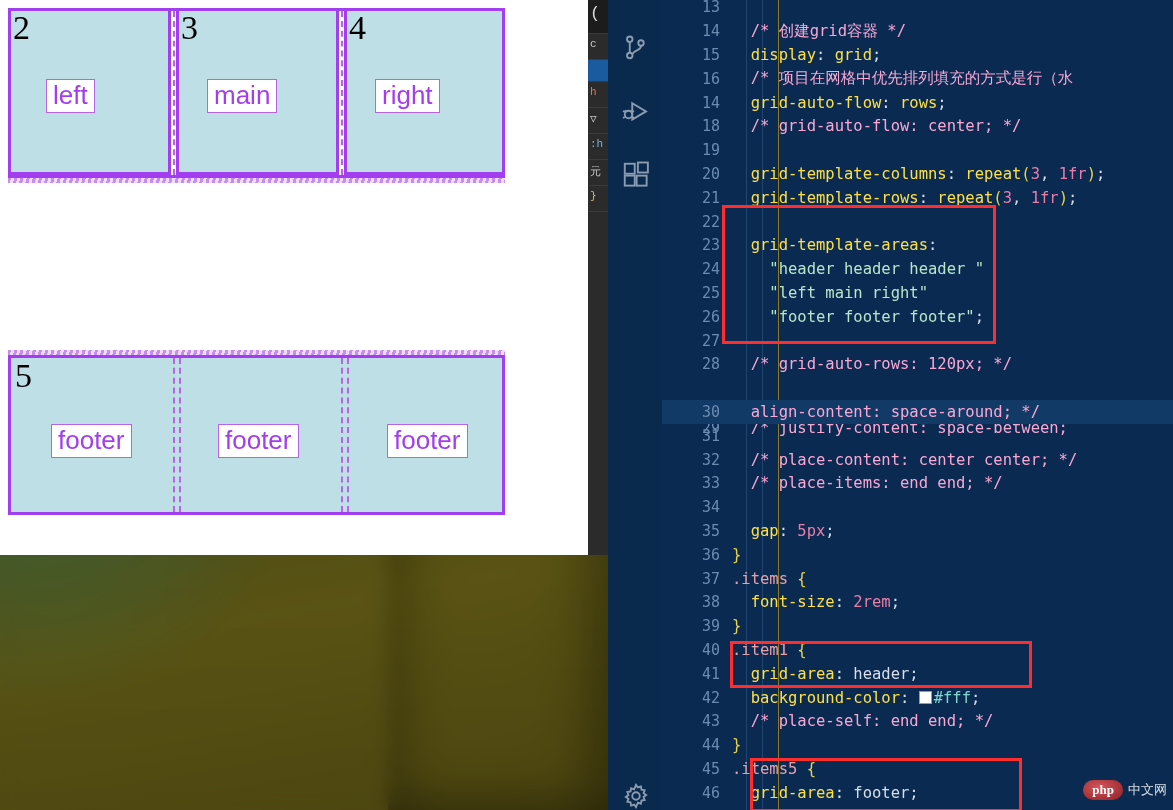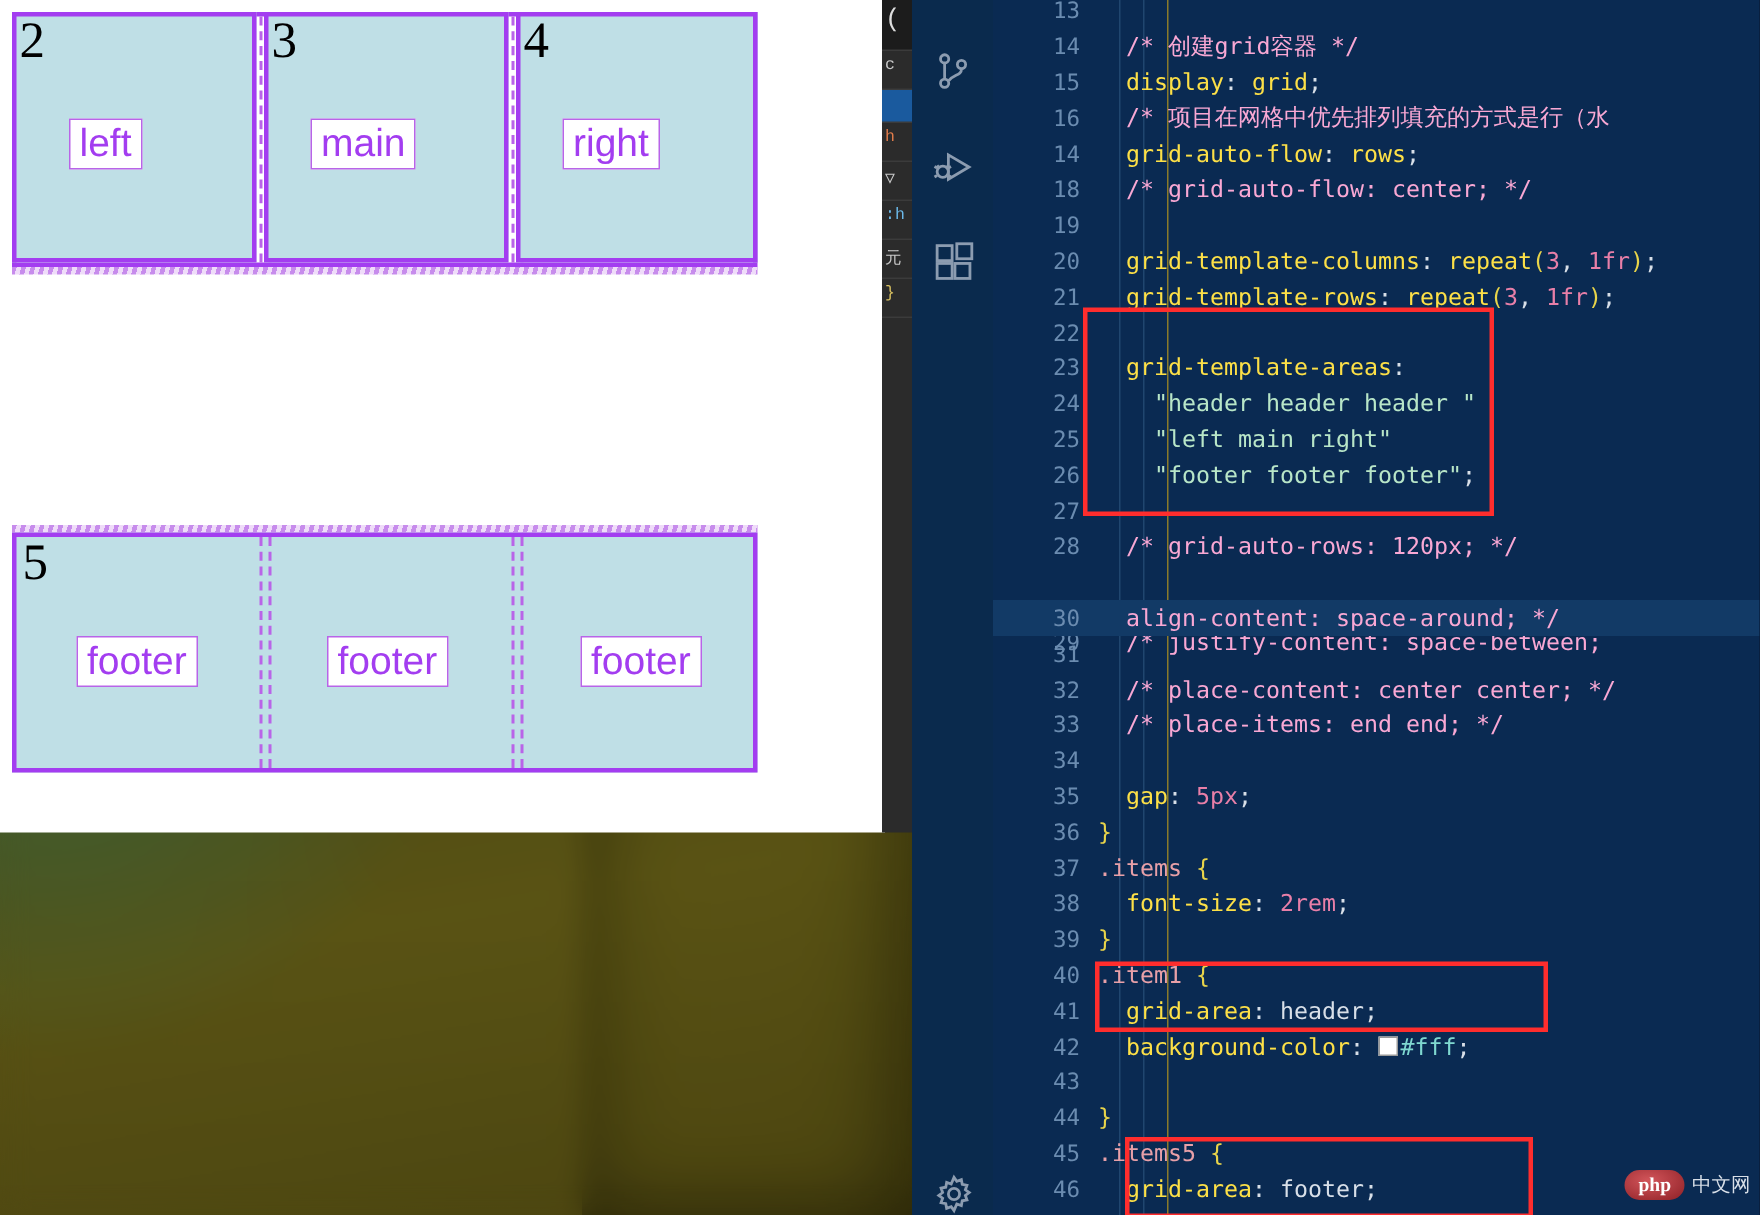--- a/index.html
+++ b/index.html
@@ -307,21 +307,21 @@
         <div class="codeline" style="top: 471.5px;"><span class="lnum">33</span><span class="ctext"><span class="val">  </span><span class="cmt">/* place-items: end end; */</span></span></div>
         <div class="codeline" style="top: 495.3px;"><span class="lnum">34</span><span class="ctext"></span></div>
         <div class="codeline" style="top: 519.1px;"><span class="lnum">35</span><span class="ctext"><span class="val">  </span><span class="kw">gap</span><span class="val">: </span><span class="num">5px</span><span class="val">;</span></span></div>
         <div class="codeline" style="top: 542.9px;"><span class="lnum">36</span><span class="ctext"><span class="brace">}</span></span></div>
         <div class="codeline" style="top: 566.7px;"><span class="lnum">37</span><span class="ctext"><span class="sel">.items</span><span class="val"> </span><span class="brace">{</span></span></div>
         <div class="codeline" style="top: 590.5px;"><span class="lnum">38</span><span class="ctext"><span class="val">  </span><span class="kw">font-size</span><span class="val">: </span><span class="num">2rem</span><span class="val">;</span></span></div>
         <div class="codeline" style="top: 614.3px;"><span class="lnum">39</span><span class="ctext"><span class="brace">}</span></span></div>
         <div class="codeline" style="top: 638.1px;"><span class="lnum">40</span><span class="ctext"><span class="sel">.item1</span><span class="val"> </span><span class="brace">{</span></span></div>
         <div class="codeline" style="top: 661.9px;"><span class="lnum">41</span><span class="ctext"><span class="val">  </span><span class="kw">grid-area</span><span class="val">: </span><span class="val">header</span><span class="val">;</span></span></div>
         <div class="codeline" style="top: 685.7px;"><span class="lnum">42</span><span class="ctext"><span class="val">  </span><span class="kw">background-color</span><span class="val">: </span><span class="swatch"></span><span class="hex">#fff</span><span class="val">;</span></span></div>
-        <div class="codeline" style="top: 709.5px;"><span class="lnum">43</span><span class="ctext"><span class="val">  </span></span></div>
+        <div class="codeline" style="top: 709.5px;"><span class="lnum">43</span><span class="ctext"><span class="val">  </span><span class="cmt">/* place-self: end end; */</span></span></div>
         <div class="codeline" style="top: 733.3px;"><span class="lnum">44</span><span class="ctext"><span class="brace">}</span></span></div>
         <div class="codeline" style="top: 757.1px;"><span class="lnum">45</span><span class="ctext"><span class="sel">.items5</span><span class="val"> </span><span class="brace">{</span></span></div>
         <div class="codeline" style="top: 780.9px;"><span class="lnum">46</span><span class="ctext"><span class="val">  </span><span class="kw">grid-area</span><span class="val">: </span><span class="val">footer</span><span class="val">;</span></span></div>
         <div class="codeline" style="top: 804.7px;"><span class="lnum">47</span><span class="ctext"><span class="brace">}</span></span></div>
       </div>
 
     <div class="redbox" style="left:60px;top:205px;width:268px;height:133px;"></div>
     <div class="redbox" style="left:68px;top:641px;width:296px;height:41px;"></div>
     <div class="redbox" style="left:88px;top:758px;width:266px;height:48px;"></div>
   </div>

